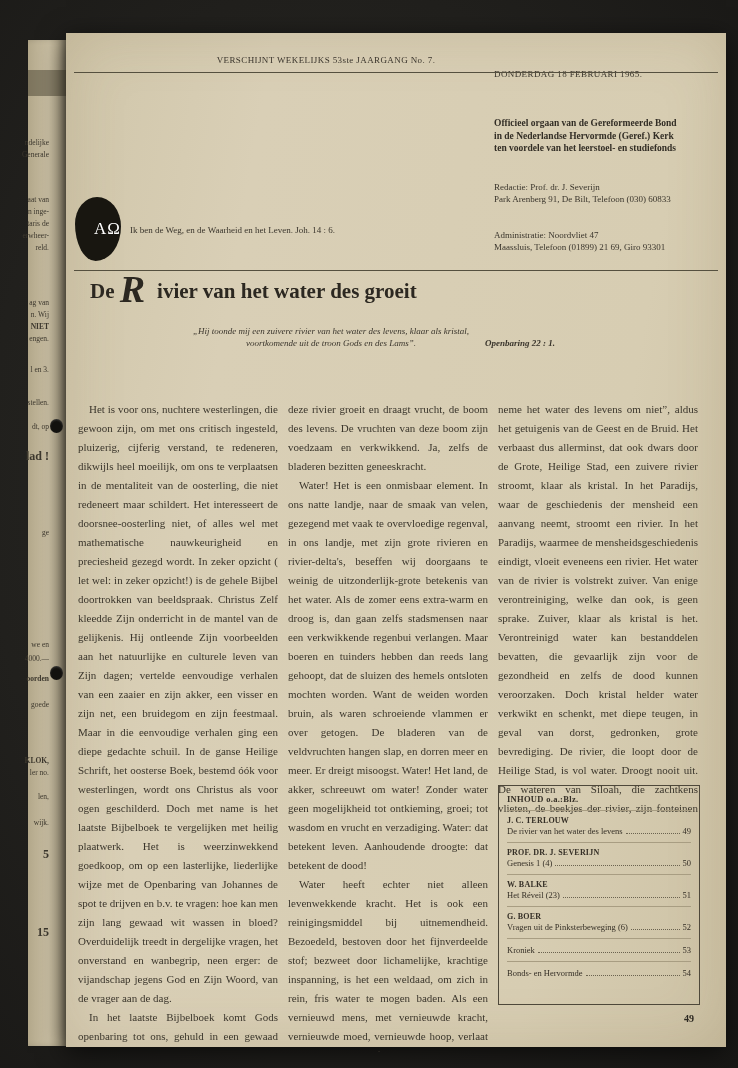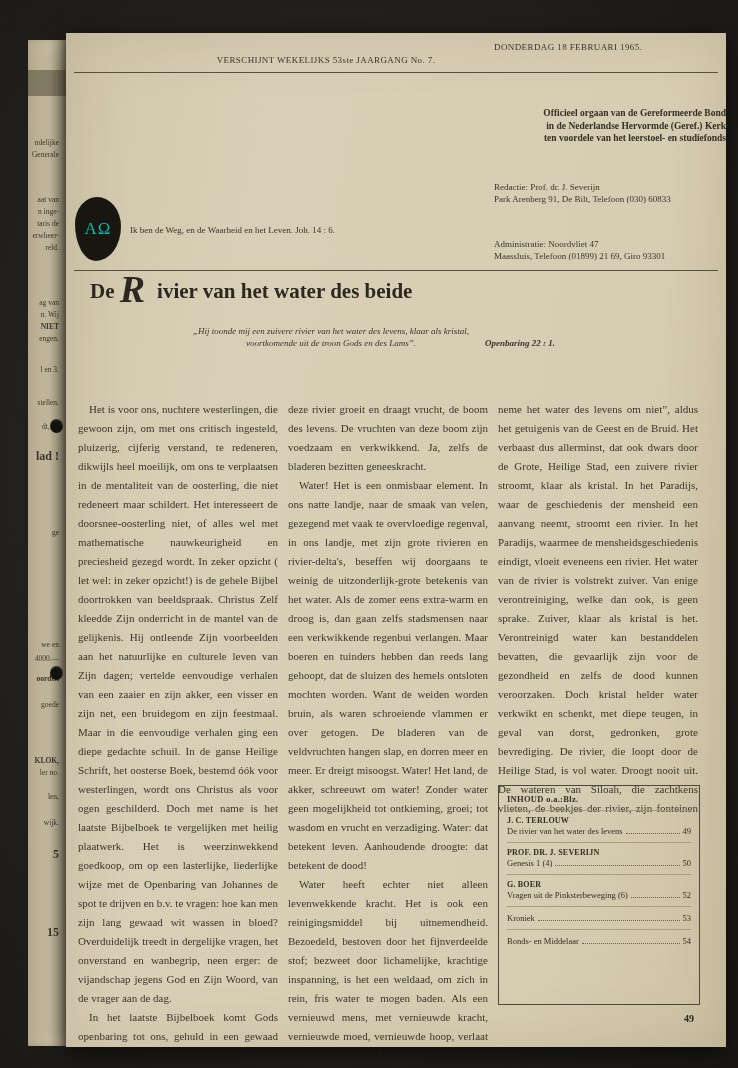--- a/index.html
+++ b/index.html
@@ -9,52 +9,52 @@
     font-family:"Liberation Serif", serif;
   }
   .scene{position:relative;width:738px;height:1068px;
     background:radial-gradient(ellipse at 45% 45%, #2a2925 0%, #21201d 60%, #191816 100%);}
 
   
   .sliver{position:absolute;left:28px;top:40px;width:38px;height:1006px;
     background:linear-gradient(90deg,#b3a88b,#ccc1a5 55%,#b0a588);
     box-shadow:inset -7px 0 9px -5px rgba(0,0,0,.5);}
   .sliver-bar{position:absolute;top:30px;left:0;right:0;height:26px;background:#48422f;opacity:.5;}
-  .fr{position:absolute;right:7px;font-size:7.5px;line-height:9px;color:#3d382e;white-space:nowrap;}
+  .fr{position:absolute;right:17px;font-size:7.5px;line-height:9px;color:#3d382e;white-space:nowrap;}
   .fr.b{font-weight:700;}
   .fr.big{font-size:12px;font-weight:700;}
 
   
   .page{position:absolute;left:66px;top:33px;width:660px;height:1014px;
     background:linear-gradient(100deg,#d0c6aa,#d9cfb6 25%,#d7cdb2 75%,#cdc2a5);
     box-shadow:0 6px 26px rgba(0,0,0,.65), inset 0 0 60px rgba(120,100,60,.18);}
   .hole{position:absolute;width:13px;height:14px;border-radius:50%;background:#12110e;
     box-shadow:inset 0 1px 2px rgba(255,255,255,.18);}
 
   .rule{position:absolute;left:8px;right:8px;height:1px;background:#55503f;}
 
   .hdr{position:absolute;font-size:9px;letter-spacing:.4px;color:#3a352c;white-space:nowrap;}
   .hdr-issue{top:22px;left:120px;width:280px;text-align:center;}
-  .hdr-date{top:9px;left:428px;}
+  .hdr-date{top:36px;left:428px;}
 
   .masthead{position:absolute;top:66px;left:8px;
     font-family:"Liberation Sans", sans-serif;font-weight:700;
     font-size:46px;letter-spacing:-2px;color:#28241e;white-space:nowrap;}
 
-  .organ{position:absolute;top:74px;left:428px;width:232px;
-    font-weight:700;font-size:9.5px;line-height:12.5px;color:#322d25;white-space:pre-line;text-align:right;}
+  .organ{position:absolute;top:84px;left:428px;width:232px;
+    font-weight:700;font-size:9.5px;line-height:12.5px;color:#322d25;white-space:pre-line;}
   .redactie{position:absolute;top:148px;left:428px;width:232px;
     font-size:9px;line-height:12px;color:#3a352c;white-space:pre-line;}
   .admin{position:absolute;top:196px;left:428px;width:232px;
-    font-size:9px;line-height:12px;color:#3a352c;white-space:pre-line;margin-top:9px;}
+    font-size:9px;line-height:12px;color:#3a352c;white-space:pre-line;}
 
   .logo{position:absolute;top:164px;left:9px;width:46px;height:64px;background:#181610;
     border-radius:48% 52% 55% 45% / 42% 46% 54% 58%;
-    display:flex;align-items:center;justify-content:center;
-    color:#14b8a6;font-size:17px;letter-spacing:1px;}
+    display:flex;align-items:center;justify-content:flex-end;
+    color:#ffffff;font-size:17px;letter-spacing:1px;}
   .motto{position:absolute;top:192px;left:64px;width:280px;font-size:9px;color:#3a352c;}
 
   .headline{position:absolute;top:246px;left:12px;color:#2c2821;white-space:nowrap;}
   .h-de,.h-rest{font-weight:700;font-size:21px;margin-left:12px;}
   .h-r{font-style:italic;font-weight:700;font-size:38px;position:relative;top:4px;line-height:0;}
 
   .epigraph{position:absolute;top:293px;left:55px;width:420px;
     font-style:italic;font-size:9px;line-height:11.5px;text-align:center;
     color:#3a352c;white-space:pre-line;}
   .epigraph-ref{position:absolute;right:-14px;bottom:0;font-weight:700;font-style:italic;font-size:9px;}
@@ -126,21 +126,21 @@
     <div class="admin">Administratie: Noordvliet 47
 Maassluis, Telefoon (01899) 21 69, Giro 93301</div>
 
     <div class="logo">
       <span>ΑΩ</span>
     </div>
     <div class="motto">Ik ben de Weg, en de Waarheid en het Leven. Joh. 14 : 6.</div>
 
     <div class="rule" style="top:237px"></div>
 
-    <div class="headline"><span class="h-de">De </span><span class="h-r">R</span><span class="h-rest">ivier van het water des beide</span></div>
+    <div class="headline"><span class="h-de">De </span><span class="h-r">R</span><span class="h-rest">ivier van het water des groeit</span></div>
 
     <div class="epigraph"><span>„Hij toonde mij een zuivere rivier van het water des levens, klaar als kristal,
 voortkomende uit de troon Gods en des Lams”.</span><span class="epigraph-ref">Openbaring 22 : 1.</span></div>
 
     <div class="col" id="col1"> Het is voor ons, nuchtere westerlingen, die gewoon zijn, om met ons critisch ingesteld, pluizerig, cijferig verstand, te redeneren, dikwijls heel moeilijk, om ons te verplaatsen in de mentaliteit van de oosterling, die niet redeneert maar schildert. Het interesseert de doorsnee-oosterling niet, of alles wel met mathematische nauwkeurigheid en preciesheid gezegd wordt. In zeker opzicht ( let wel: in zeker opzicht!) is de gehele Bijbel doortrokken van beeldspraak. Christus Zelf kleedde Zijn onderricht in de mantel van de gelijkenis. Hij ontleende Zijn voorbeelden aan het natuurlijke en culturele leven van Zijn dagen; vertelde eenvoudige verhalen van een zaaier en zijn akker, een visser en zijn net, een bruidegom en zijn feestmaal. Maar in die eenvoudige verhalen ging een diepe gedachte schuil. In de ganse Heilige Schrift, het oosterse Boek, bestemd óók voor westerlingen, wordt ons Christus als voor ogen geschilderd. Doch met name is het laatste Bijbelboek te vergelijken met heilig plaatwerk. Het is weerzinwekkend goedkoop, om op een lasterlijke, liederlijke wijze met de Openbaring van Johannes de spot te drijven en b.v. te vragen: hoe kan men zijn lang gewaad wit wassen in bloed? Overduidelijk treedt in dergelijke vragen, het onverstand en wanbegrip, neen erger: de vijandschap jegens God en Zijn Woord, van de vrager aan de dag.
  In het laatste Bijbelboek komt Gods openbaring tot ons, gehuld in een gewaad van een nog weer andere snit, dan waarin deze openbaring over het algemeen gekleed is. Johannes schrijft voor de Kerk op, wat hij in visionaire toestand geschouwd heeft. Hij was in de Geest. Hij was „uit-zinnig”. Ook Paulus had weet van gezichten en openbaringen des Heeren. In deze toestand ziet Johannes de nieuwe hemel en de nieuwe aarde. Het nieuw Jeruzalem, de heilige stad, die niet door mensenhand en mensenkracht hier beneden gebouwd wordt, doch die neerdaalt van God uit de hemel. Wat Johannes bijzonder getoond wordt door de engel, die hem weggevoerd had in de geest, op een grote en hoge berg, is de rivier van het water des levens, die dwars door de stad stroomt. Aan beide oevers van</div>
     <div class="col" id="col2">deze rivier groeit en draagt vrucht, de boom des levens. De vruchten van deze boom zijn voedzaam en verkwikkend. Ja, zelfs de bladeren bezitten geneeskracht.
  Water! Het is een onmisbaar element. In ons natte landje, naar de smaak van velen, gezegend met vaak te overvloedige regenval, in ons landje, met zijn grote rivieren en rivier-delta's, beseffen wij doorgaans te weinig de uitzonderlijk-grote betekenis van het water. Als de zomer eens extra-warm en droog is, dan gaan zelfs stadsmensen naar een verkwikkende regenbui verlangen. Maar boeren en tuinders hebben dan reeds lang gehoopt, dat de sluizen des hemels ontsloten mochten worden. Want de weiden worden bruin, als waren schroeiende vlammen er over getogen. De bladeren van de veldvruchten hangen slap, en dorren meer en meer. Er dreigt misoogst. Water! Het land, de akker, schreeuwt om water! Zonder water geen mogelijkheid tot ontkieming, groei; tot wasdom en vrucht en verzadiging. Water: dat betekent leven. Aanhoudende droogte: dat betekent de dood!
  Water heeft echter niet alleen levenwekkende kracht. Het is ook een reinigingsmiddel bij uitnemendheid. Bezoedeld, bestoven door het fijnverdeelde stof; bezweet door lichamelijke, krachtige inspanning, is het een weldaad, om zich in rein, fris water te mogen baden. Als een vernieuwd mens, met vernieuwde kracht, vernieuwde moed, vernieuwde hoop, verlaat men het zwembad of de badkamer.
  Gelet op de uitermate belangrijke betekenis van het water, is het geen wonder, dat dit element in de Bijbel zo menigmaal gebezigd wordt als beeld voor de hoogste geestelijke goederen. Als inbegrip van alle heil, dat de Kerk in haar Borg en Middelaar ontvangt: wijsheid, rechtvaardigmaking, heiligmaking, volkomen verlossing. Welke Bijbellezer kent ze niet, de woorden van de Evangelist van het Oude Verbond, Jesaja: „O, alle gij dorstigen, komt tot de wateren?” Of de verzekering van de Heere Jezus, gericht tot de Samaritaanse vrouw, aangaande het levende water, dat de dorst waarlijk stilt? „Die dorst heeft kome, en die wil,</div>
@@ -161,37 +161,45 @@
       </div>
       <div class="toc-entry">
         <div class="toc-author">PROF. DR. J. SEVERIJN</div>
         <div class="toc-line">
           <span class="toc-t">Genesis 1 (4)</span>
           <span class="toc-dots"></span>
           <span class="toc-p">50</span>
         </div>
       </div>
       <div class="toc-entry">
+        <div class="toc-author">W. BALKE</div>
+        <div class="toc-line">
+          <span class="toc-t">Het Réveil (23)</span>
+          <span class="toc-dots"></span>
+          <span class="toc-p">51</span>
+        </div>
+      </div>
+      <div class="toc-entry">
         <div class="toc-author">G. BOER</div>
         <div class="toc-line">
           <span class="toc-t">Vragen uit de Pinksterbeweging (6)</span>
           <span class="toc-dots"></span>
           <span class="toc-p">52</span>
         </div>
       </div>
       <div class="toc-entry">
         <div class="toc-line">
           <span class="toc-t">Kroniek</span>
           <span class="toc-dots"></span>
           <span class="toc-p">53</span>
         </div>
       </div>
       <div class="toc-entry">
         <div class="toc-line">
-          <span class="toc-t">Bonds- en Middelaar</span>
+          <span class="toc-t">Bonds- en Hervormde</span>
           <span class="toc-dots"></span>
           <span class="toc-p">54</span>
         </div>
       </div>
     </div>
 
     <div class="pagenum">49</div>
   </div>
 
   <div class="hole" style="left:50px;top:419px"></div>

